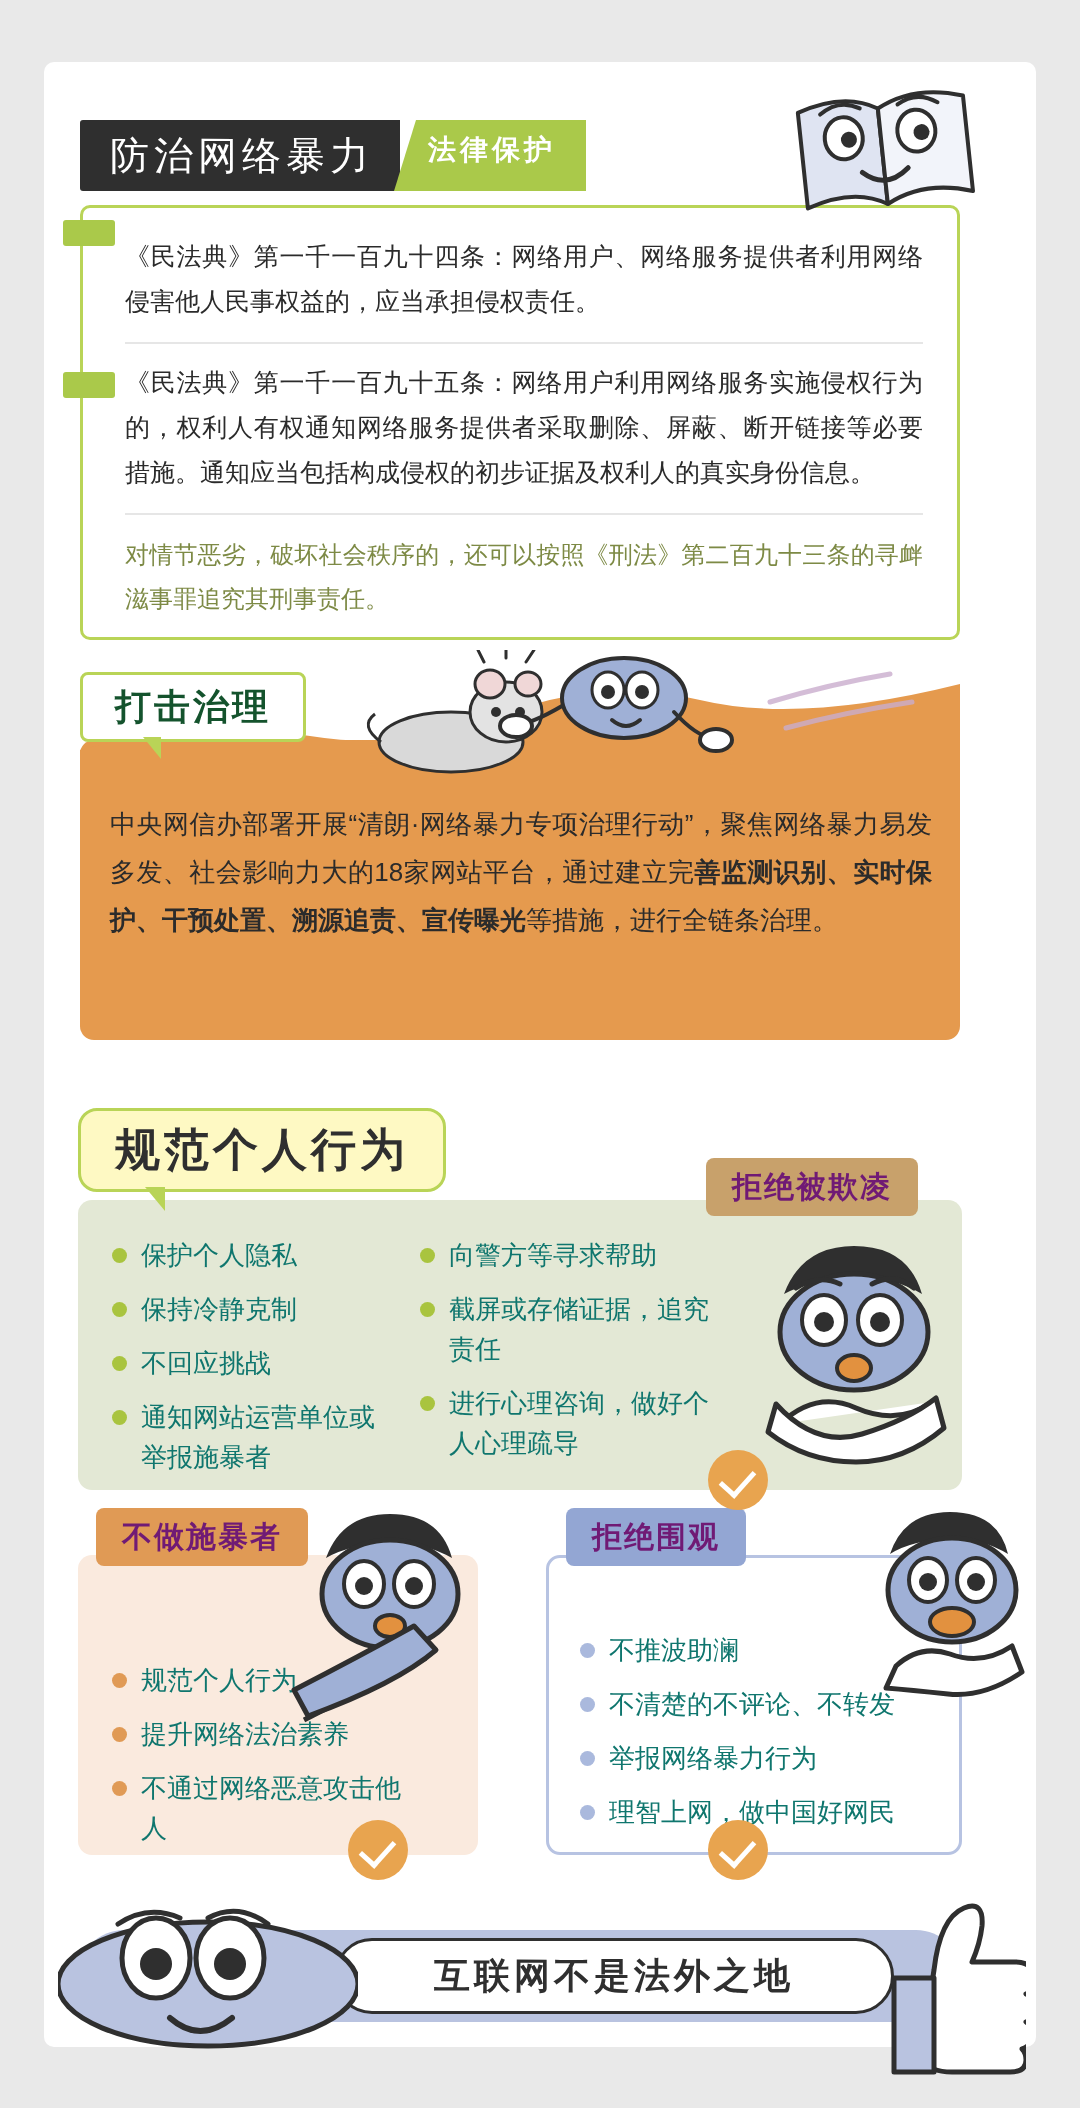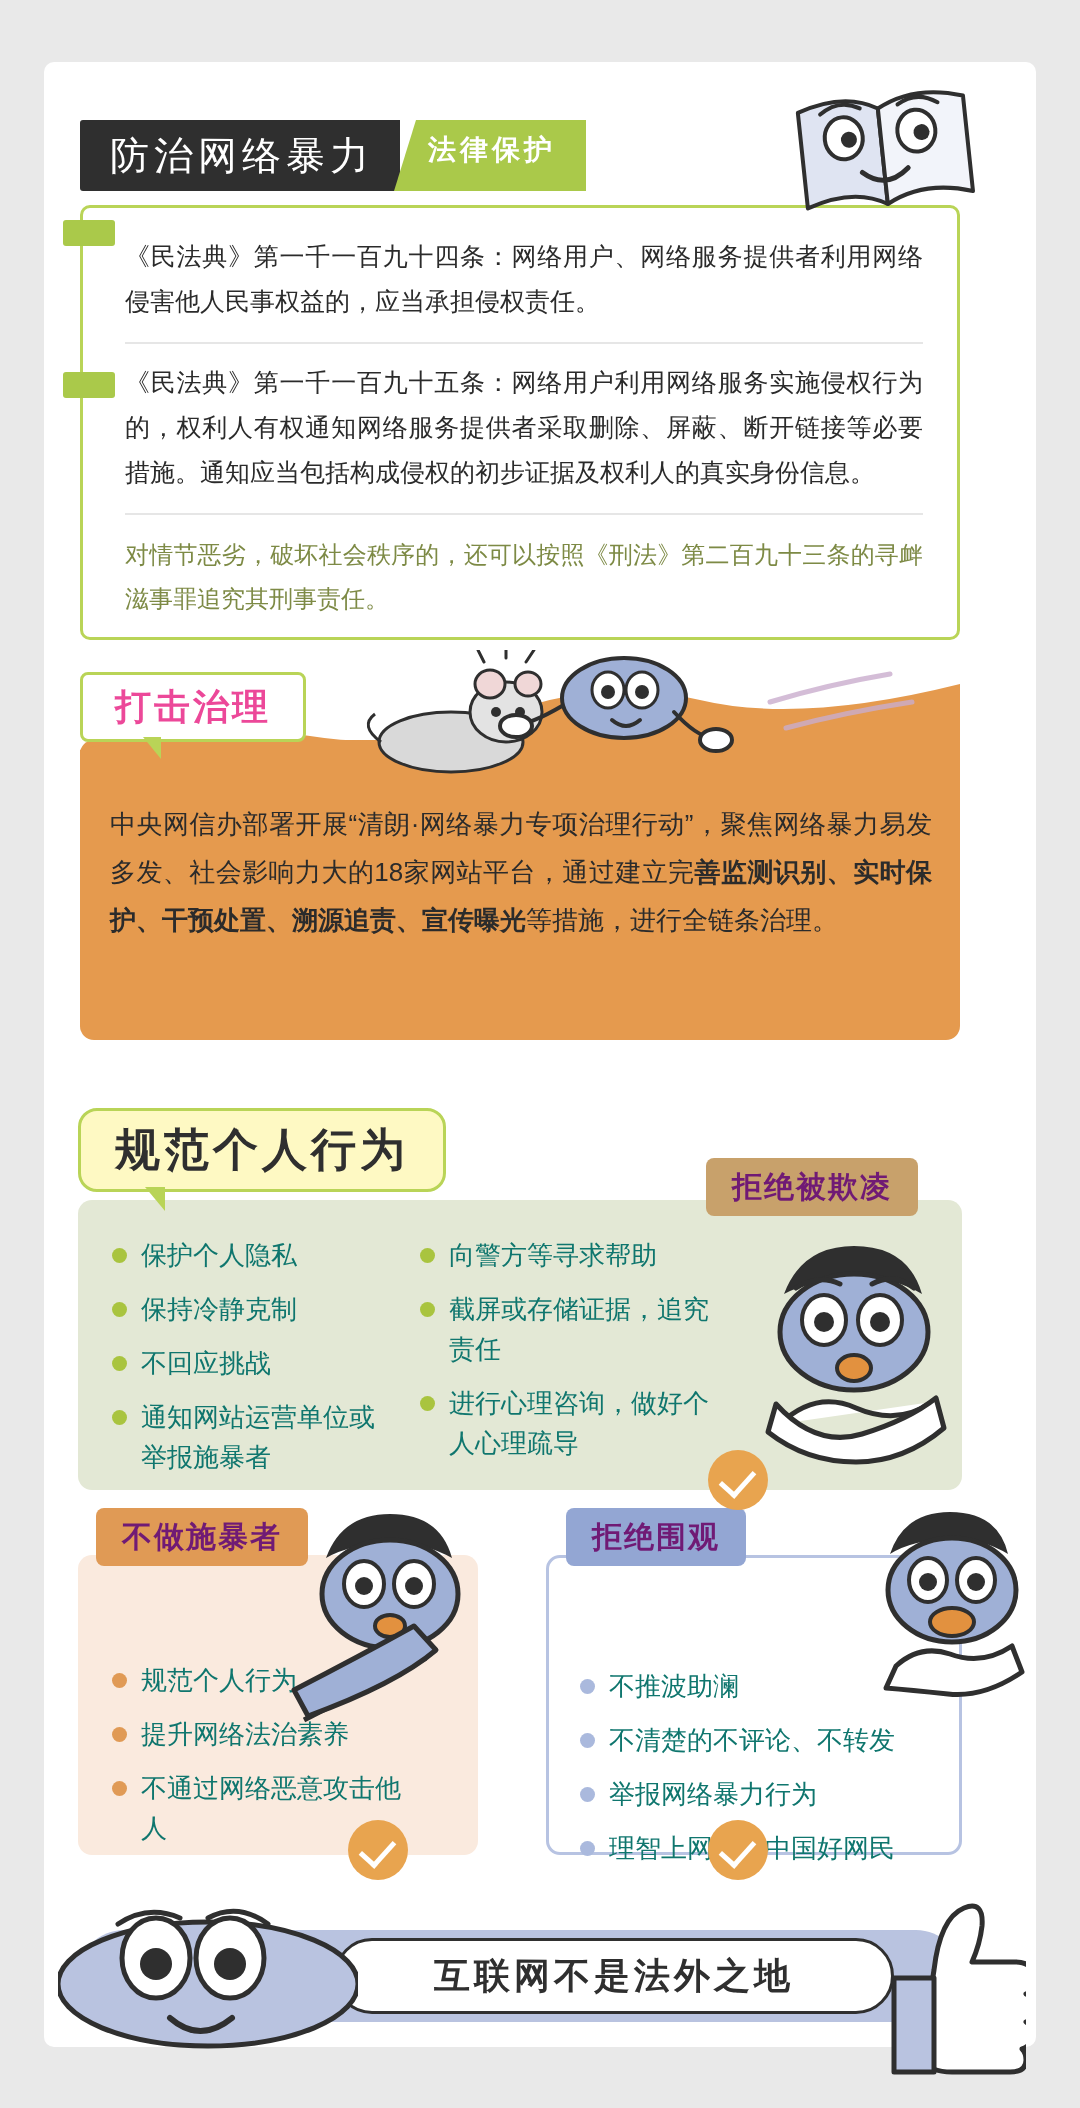--- a/index.html
+++ b/index.html
@@ -136,21 +136,21 @@
   .hdr2-box {
     position: relative;
     display: inline-block;
     background: #ffffff;
     border: 3px solid #b9d457;
     border-radius: 8px;
     padding: 12px 32px;
     font-size: 36px;
     font-weight: bold;
     letter-spacing: 3px;
-    color: #ec4899;
+    color: #14532d;
     line-height: 1.1;
   }
   .hdr2-box:after {
     content: "";
     position: absolute;
     left: 60px;
     bottom: -20px;
     width: 0; height: 0;
     border-left: 18px solid transparent;
     border-right: 0 solid transparent;
@@ -259,21 +259,21 @@
     position: absolute;
     left: 546px;
     top: 1555px;
     width: 416px;
     height: 300px;
     background: #ffffff;
     border: 3px solid #b7c3e2;
     border-radius: 14px;
   }
   .badge-blue { background: #93a6d3; left: 566px; top: 1508px; }
-  .list-b { left: 580px; top: 1666px; width: 360px; }
+  .list-b { left: 580px; top: 1630px; width: 360px; }
 
   .check {
     position: absolute;
     width: 60px; height: 60px;
     border-radius: 50%;
     background: #e8a44f;
     z-index: 9;
   }
   .check:after {
     content: "";

